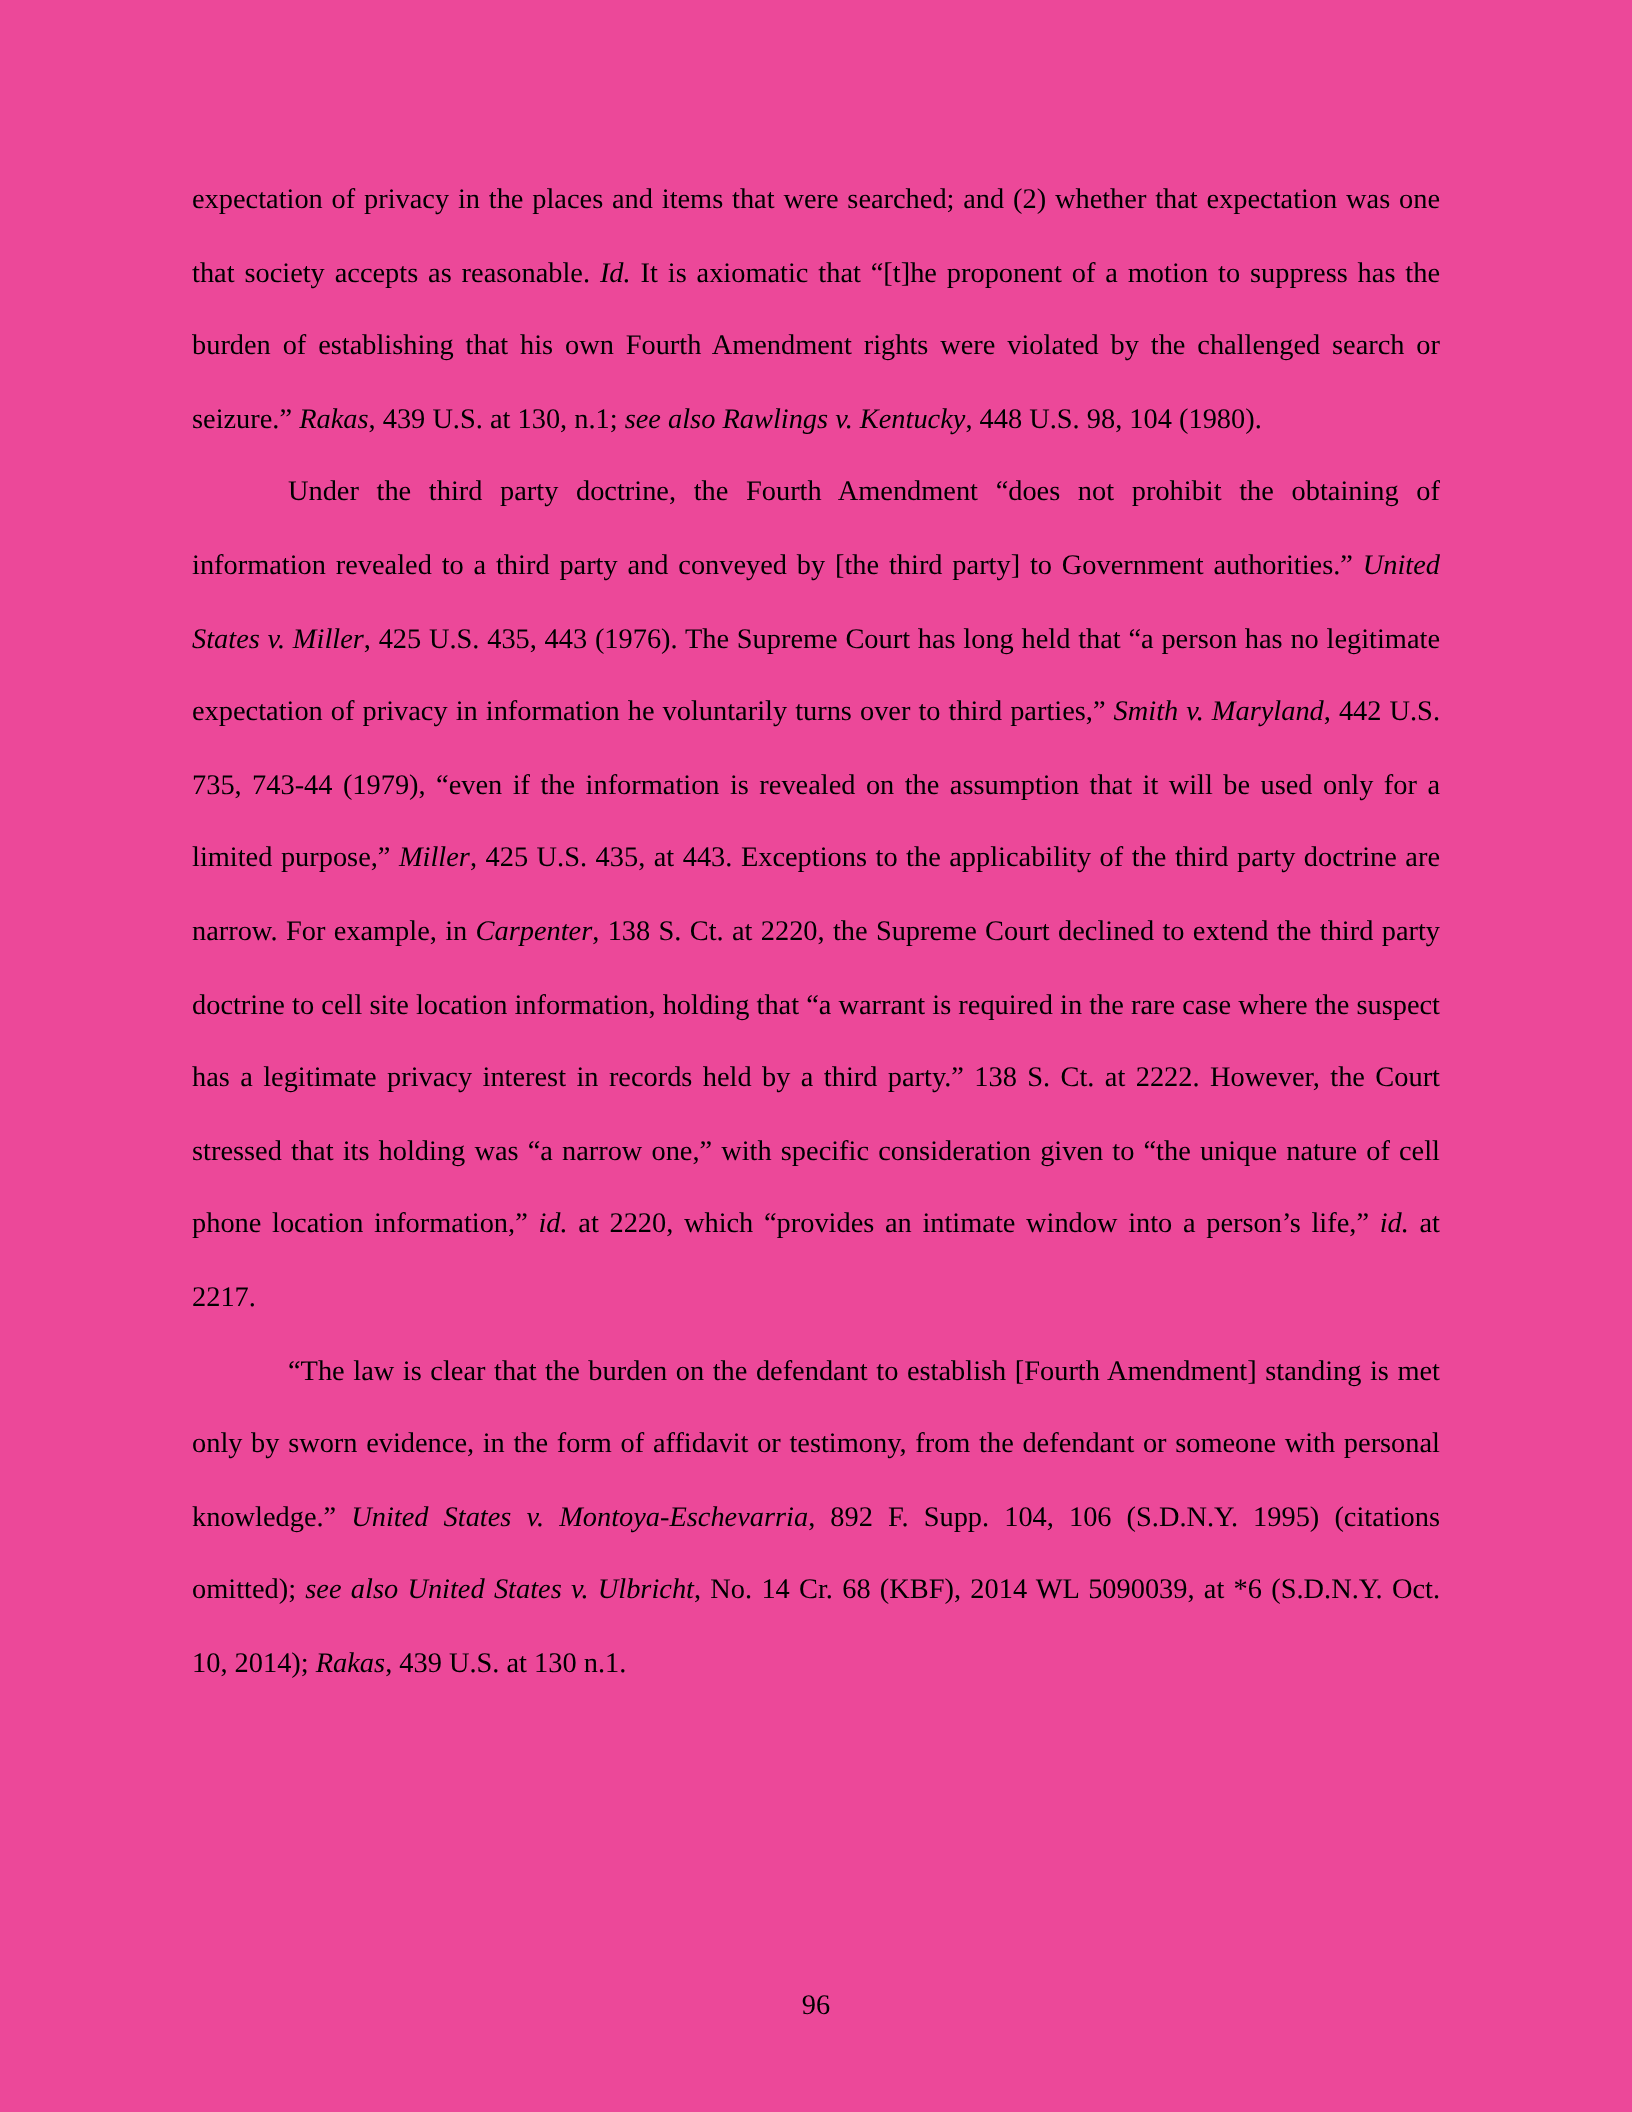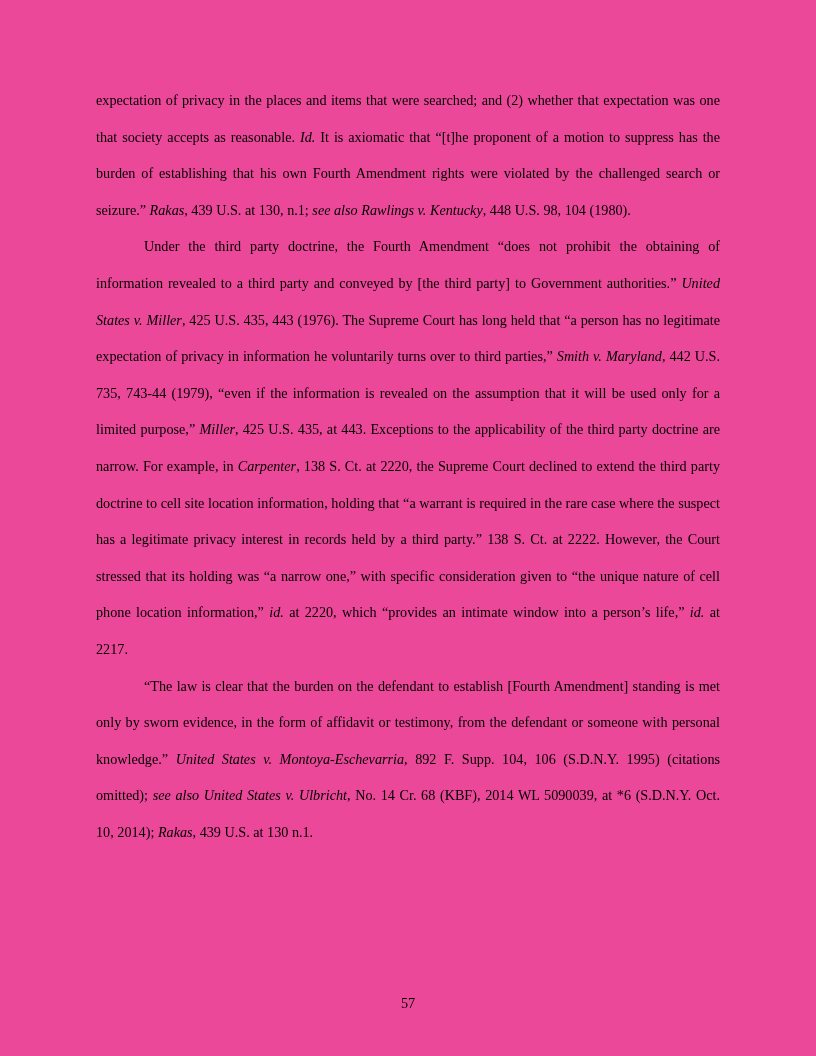--- a/index.html
+++ b/index.html
@@ -48,14 +48,14 @@
 </style>
 </head>
 <body>
 
 <div class="page">
   <div class="content">
       <p class="para"><span>expectation of privacy in the places and items that were searched; and (2) whether that expectation was one that society accepts as reasonable.  </span><span class="italic">Id.</span><span>  It is axiomatic that “[t]he proponent of a motion to suppress has the burden of establishing that his own Fourth Amendment rights were violated by the challenged search or seizure.”  </span><span class="italic">Rakas</span><span>, 439 U.S. at 130, n.1; </span><span class="italic">see also Rawlings v. Kentucky</span><span>, 448 U.S. 98, 104 (1980).</span></p>
       <p class="para indent"><span>Under the third party doctrine, the Fourth Amendment “does not prohibit the obtaining of information revealed to a third party and conveyed by [the third party] to Government authorities.”  </span><span class="italic">United States v. Miller</span><span>, 425 U.S. 435, 443 (1976).  The Supreme Court has long held that “a person has no legitimate expectation of privacy in information he voluntarily turns over to third parties,” </span><span class="italic">Smith v. Maryland</span><span>, 442 U.S. 735, 743-44 (1979), “even if the information is revealed on the assumption that it will be used only for a limited purpose,” </span><span class="italic">Miller</span><span>, 425 U.S. 435, at 443.  Exceptions to the applicability of the third party doctrine are narrow.  For example, in </span><span class="italic">Carpenter</span><span>, 138 S. Ct. at 2220, the Supreme Court declined to extend the third party doctrine to cell site location information, holding that “a warrant is required in the rare case where the suspect has a legitimate privacy interest in records held by a third party.”  138 S. Ct. at 2222.  However, the Court stressed that its holding was “a narrow one,” with specific consideration given to “the unique nature of cell phone location information,” </span><span class="italic">id.</span><span> at 2220, which “provides an intimate window into a person’s life,” </span><span class="italic">id.</span><span> at 2217.</span></p>
       <p class="para indent"><span>“The law is clear that the burden on the defendant to establish [Fourth Amendment] standing is met only by sworn evidence, in the form of affidavit or testimony, from the defendant or someone with personal knowledge.”  </span><span class="italic">United States v. Montoya-Eschevarria</span><span>, 892 F. Supp. 104, 106 (S.D.N.Y. 1995) (citations omitted); </span><span class="italic">see also United States v. Ulbricht</span><span>, No. 14 Cr. 68 (KBF), 2014 WL 5090039, at *6 (S.D.N.Y. Oct. 10, 2014); </span><span class="italic">Rakas</span><span>, 439 U.S. at 130 n.1.</span></p>
     </div>
-  <div class="page-footer">57</div>
+  <div class="page-footer">96</div>
 </div>
 
 </body></html>

